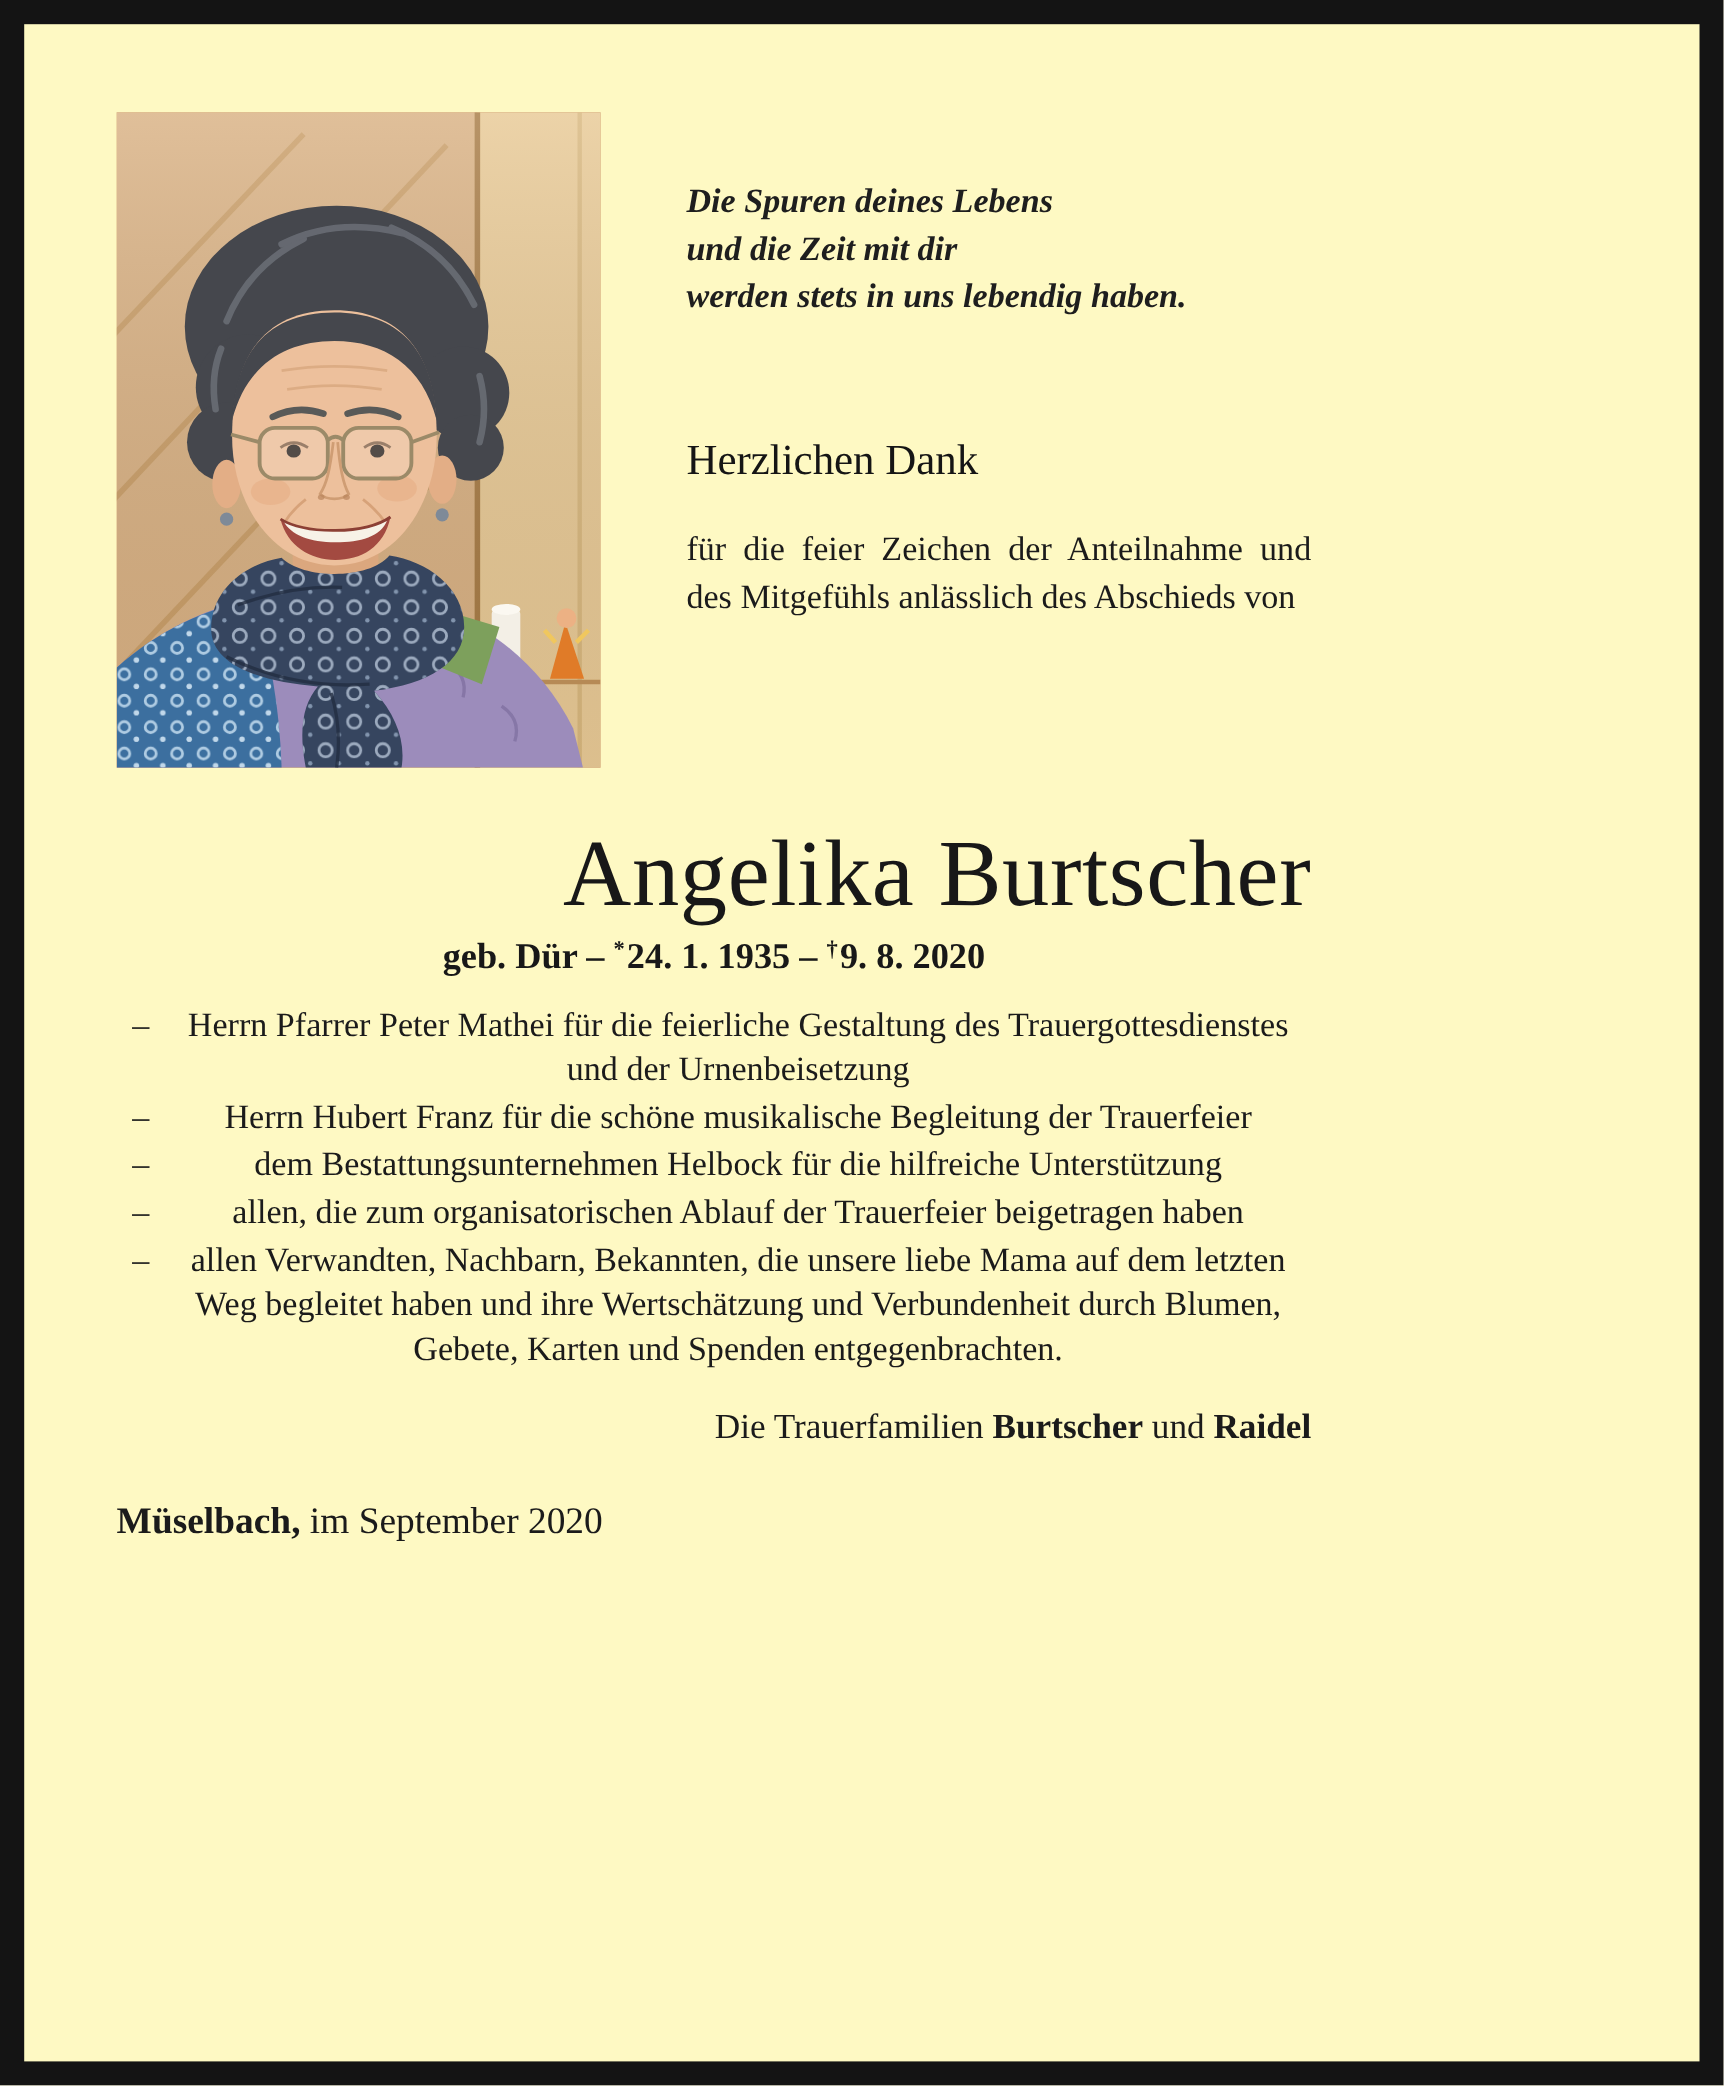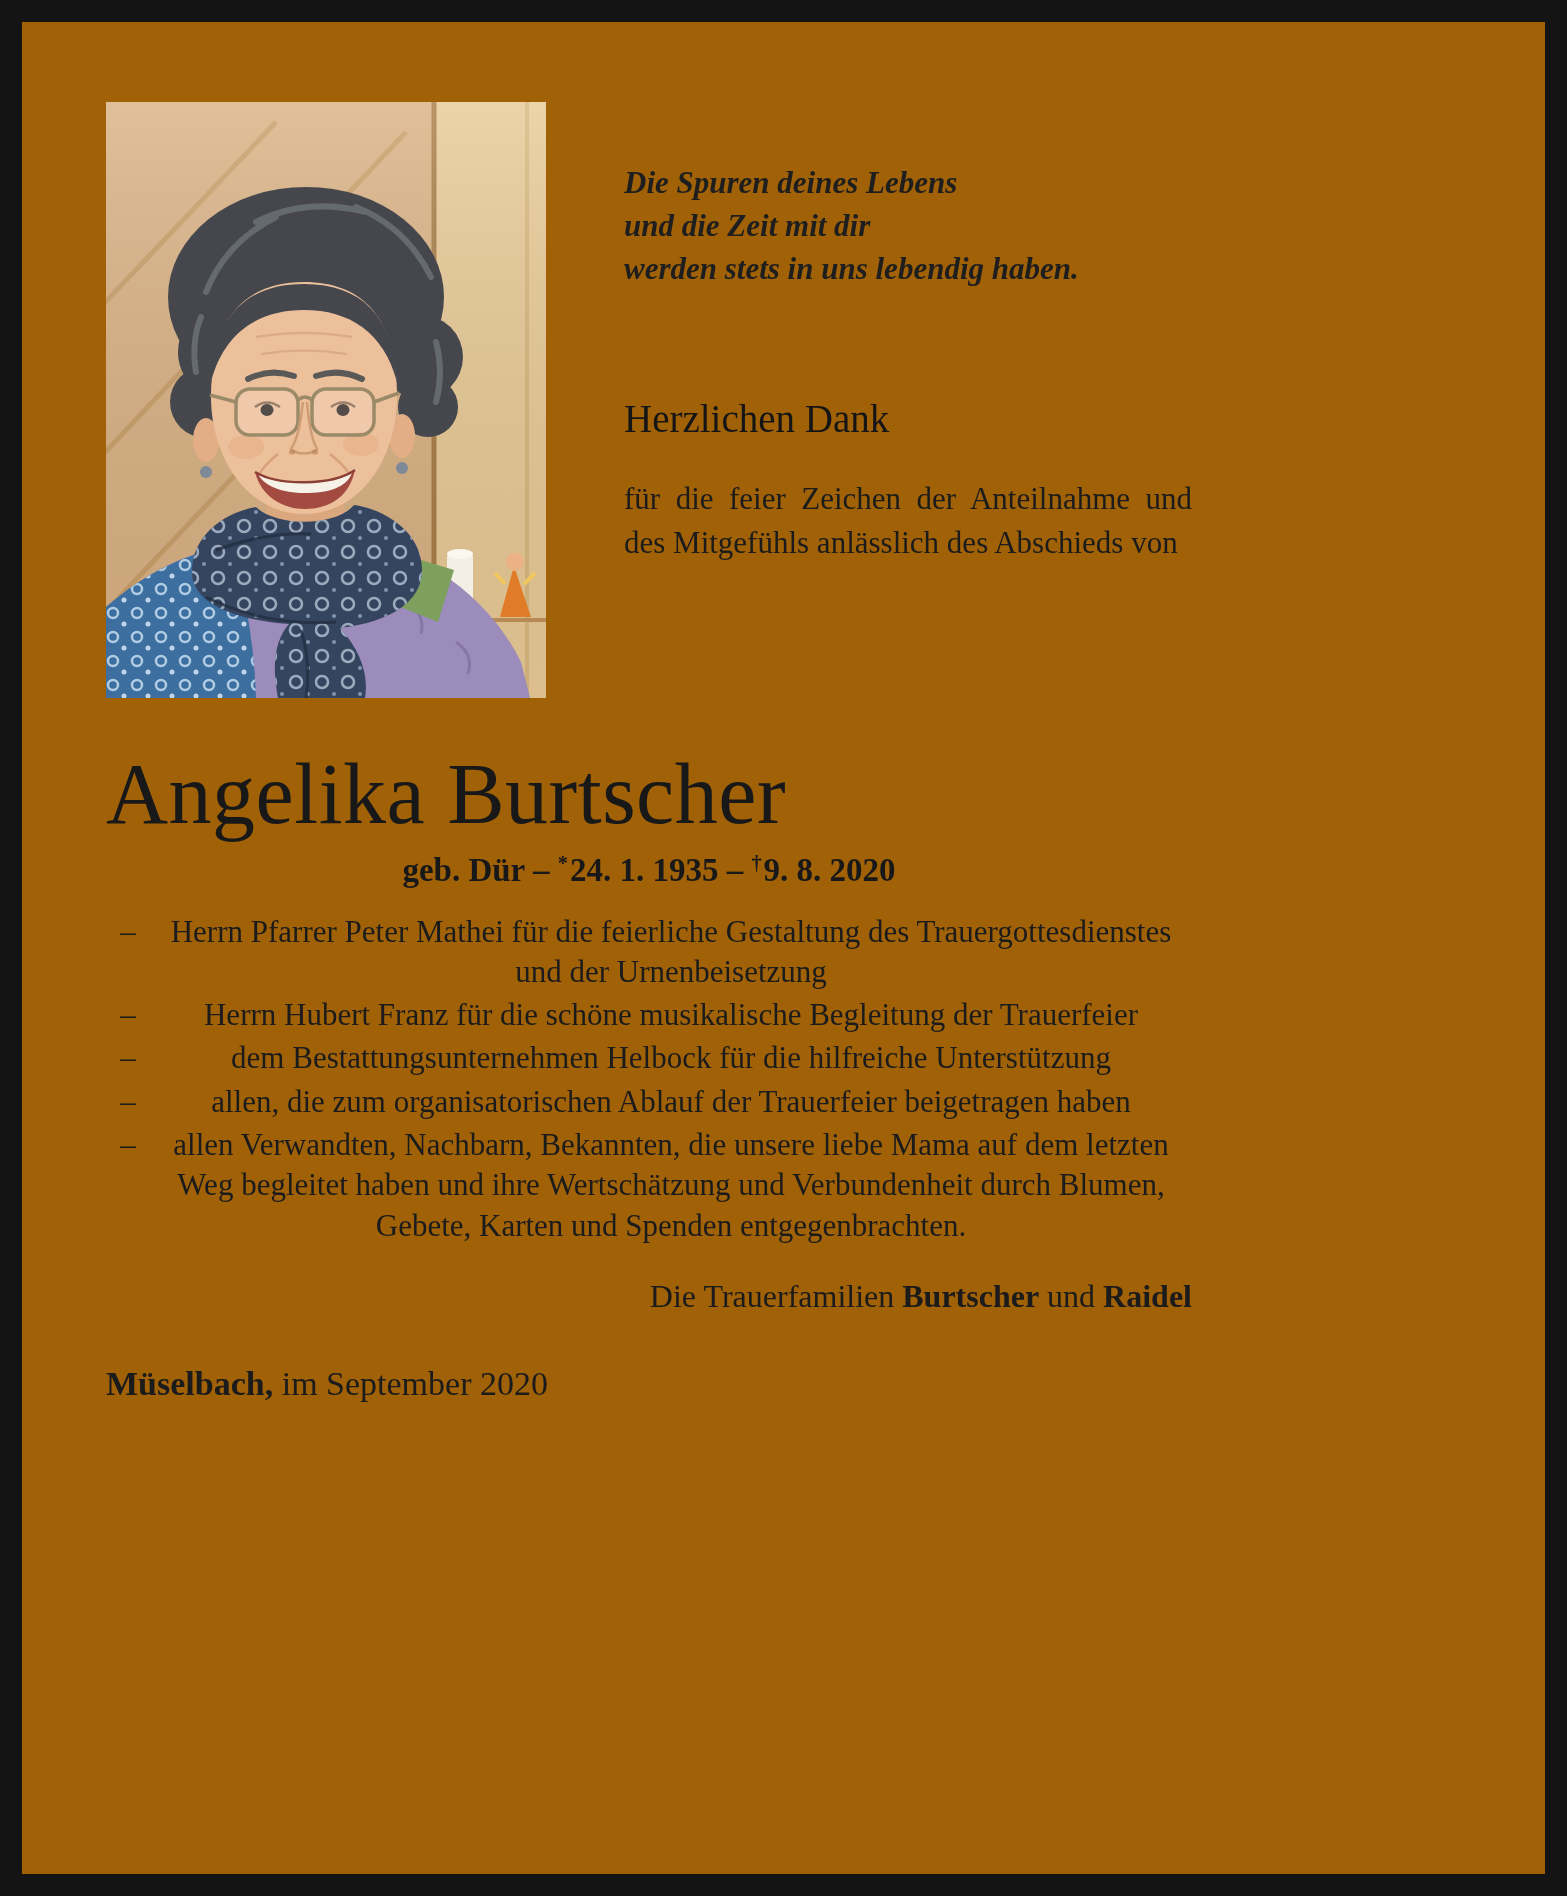--- a/index.html
+++ b/index.html
@@ -11,21 +11,21 @@
     -webkit-font-smoothing:antialiased;
   }
   .page{
     position:relative;
     width:1567px;height:1896px;
     background:#141414;
   }
   .inner{
     position:absolute;
     top:22px;left:22px;right:22px;bottom:22px;
-    background:#a16207;
+    background:#fef9c3;
     overflow:hidden;
   }
   .content{
     position:absolute;
     left:84px;top:80px;
     width:1086px;
   }
   .top-row{display:flex;align-items:flex-start;}
   .photo-wrap{
     width:440px;height:596px;flex:none;
@@ -48,21 +48,21 @@
     color:#151515;
   }
   .thanks-paragraph{
     margin-top:36px;
     font-size:31px;
     line-height:1.42;
     text-align:justify;
   }
   .name{
     margin-top:48px;
-    text-align:left;
+    text-align:right;
     font-size:86px;
     line-height:1.12;
     color:#181818;
     letter-spacing:0.5px;
   }
   .dates{
     margin-top:10px;
     text-align:center;
     font-size:33px;
     font-weight:bold;

